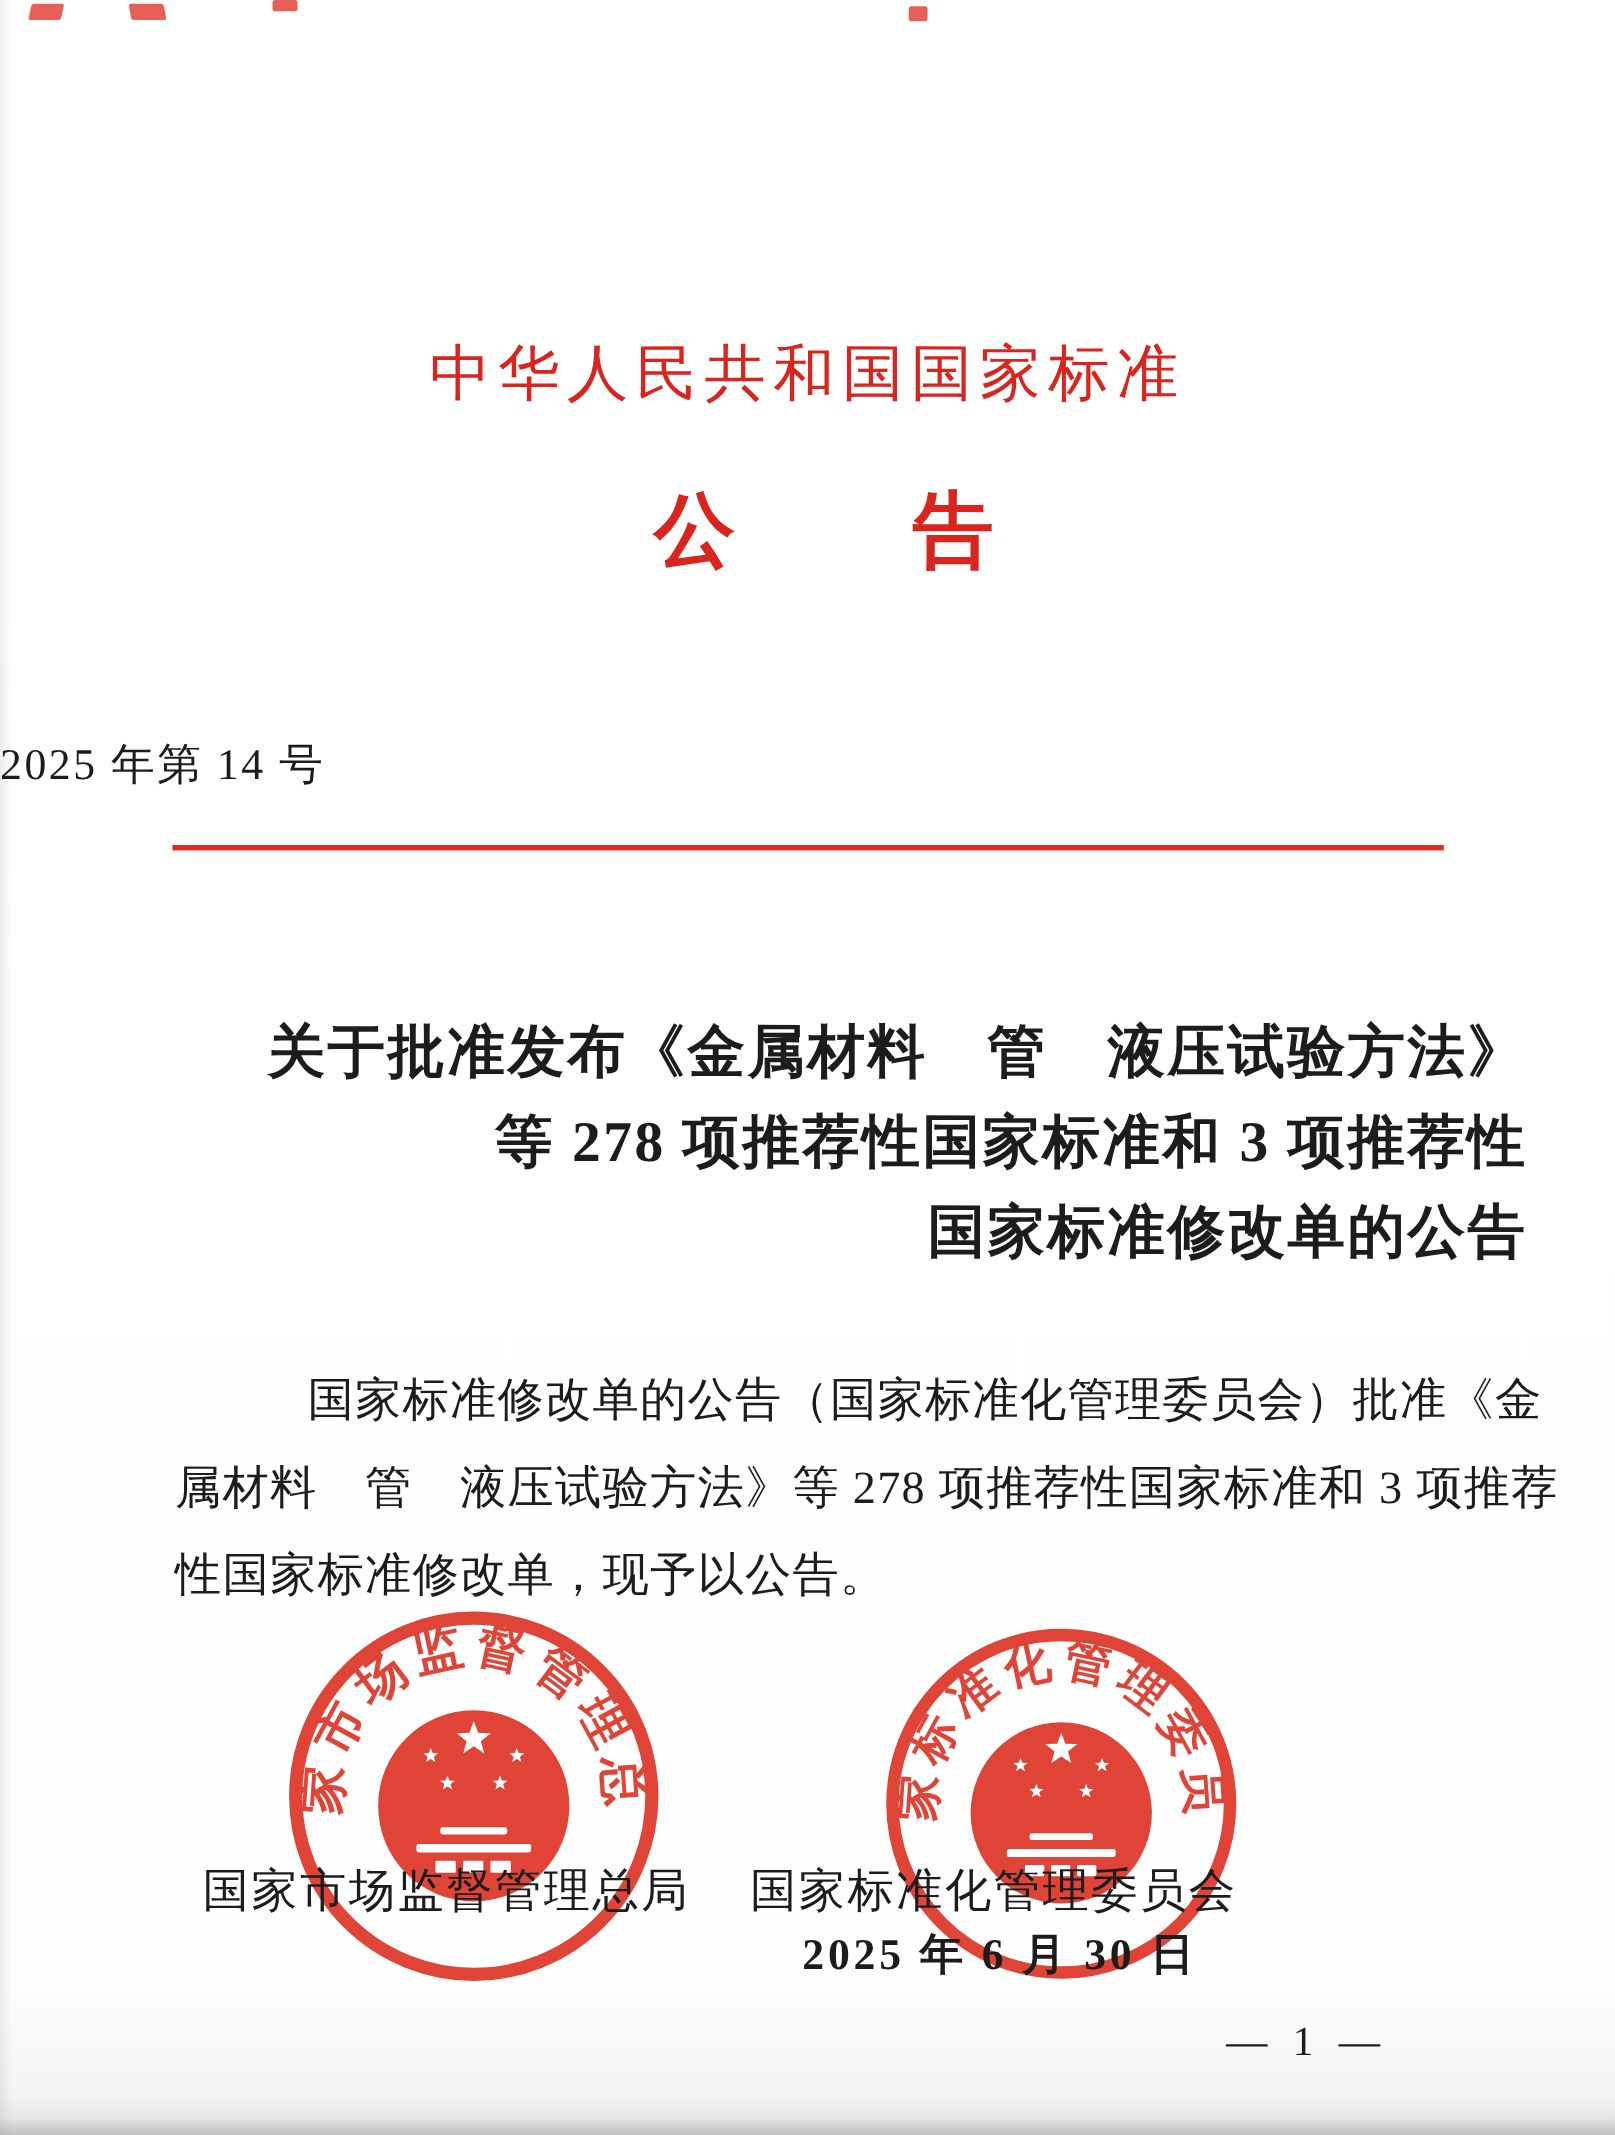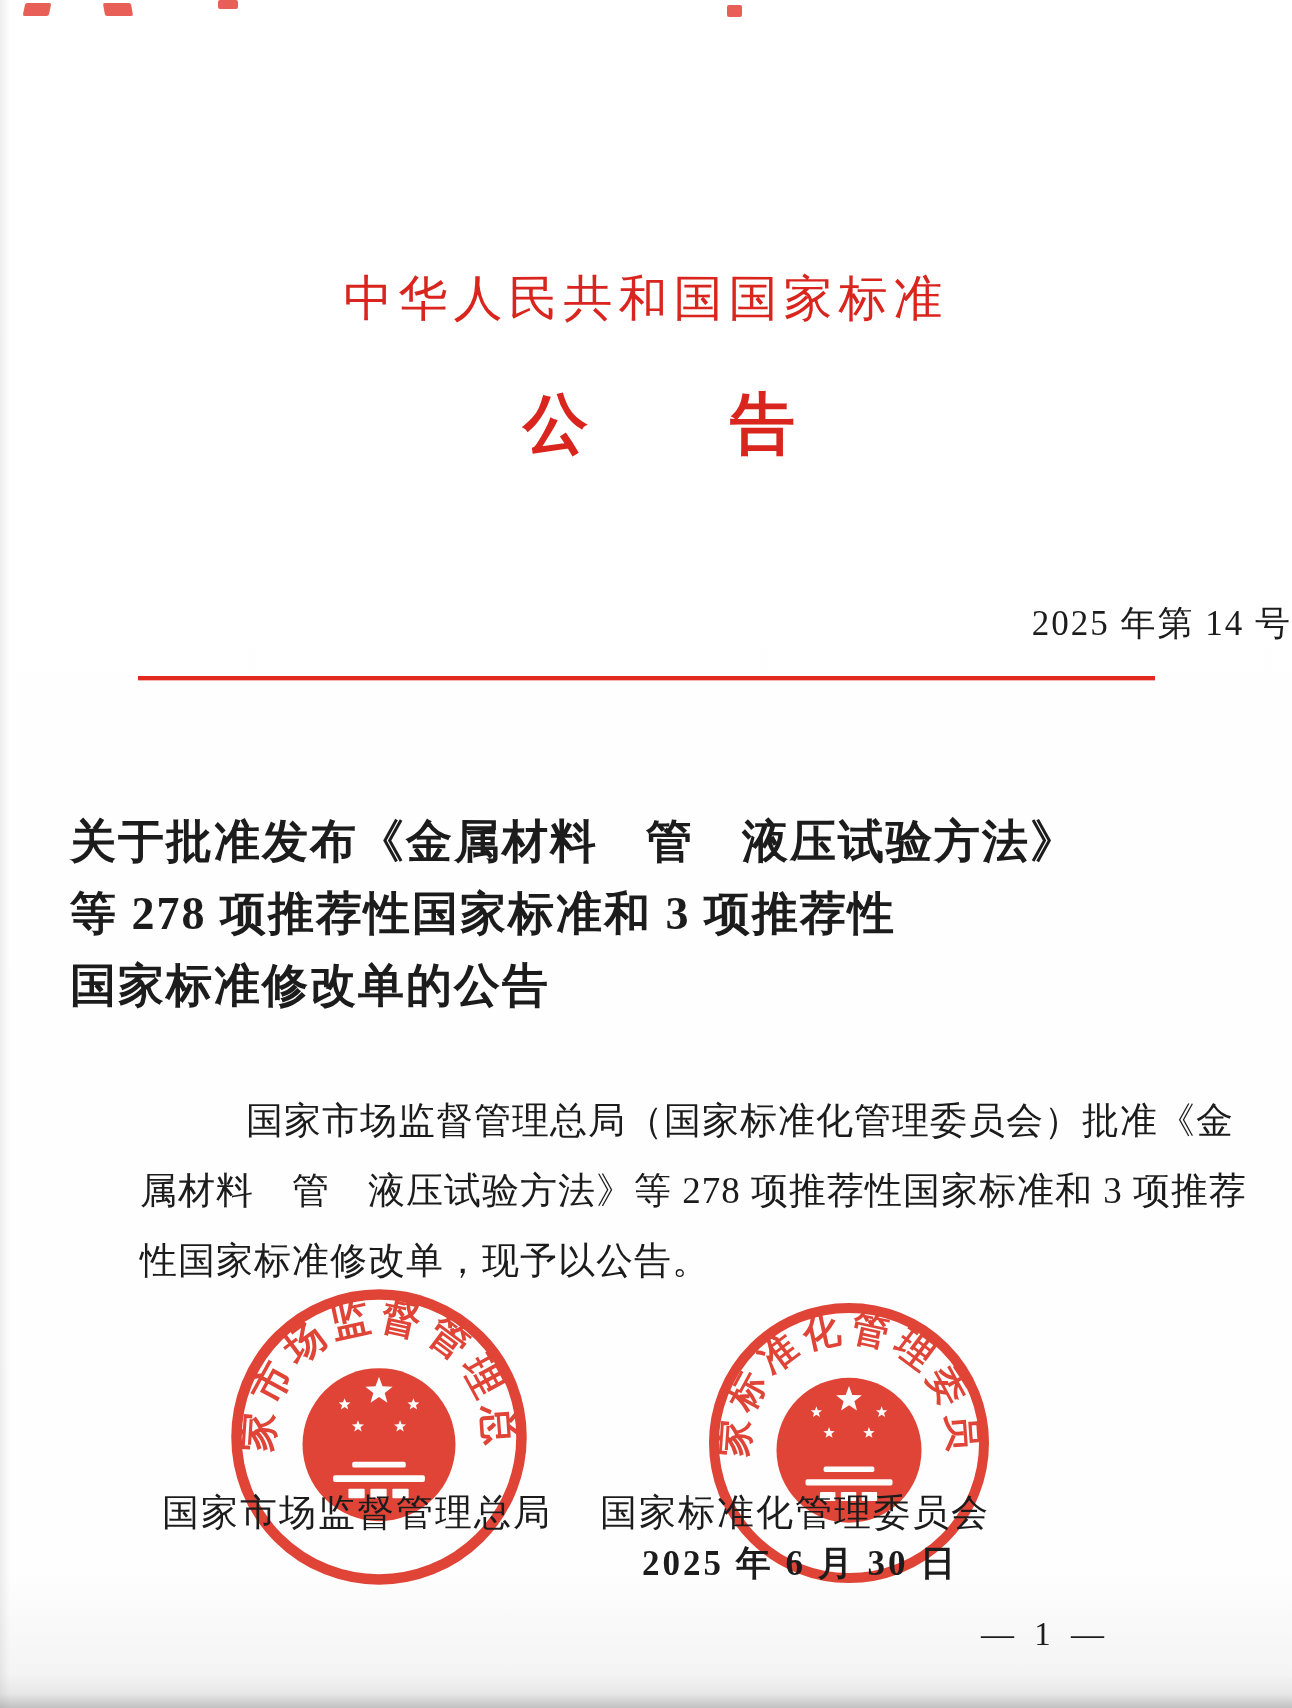--- a/index.html
+++ b/index.html
@@ -35,31 +35,31 @@
   }
   .masthead-sub{
     position:absolute;left:0;top:380px;width:100%;
     text-align:center;
     color:var(--masthead_red,#d9251d);
     font-size:65px;font-weight:700;letter-spacing:4px;
     white-space:pre;
     margin-left:15px;
   }
   .doc-number{
-    position:absolute;left:0;top:600px;width:100%;
-    text-align:right;font-size:35px;letter-spacing:2px;
+    position:absolute;left:0;top:588px;width:100%;
+    text-align:left;font-size:35px;letter-spacing:2px;
   }
   .red-rule{
     position:absolute;left:138px;top:676px;width:1017px;height:4px;
     background:var(--rule_red,#e02a20);
     box-shadow:0 1px 0 rgba(224,42,32,.35);
   }
   .heading{
     position:absolute;left:70px;top:806px;width:1152px;
-    text-align:left;font-size:46px;font-weight:700;
+    text-align:right;font-size:46px;font-weight:700;
     line-height:72px;letter-spacing:2px;
   }
   .body-text{
     position:absolute;left:140px;top:1086px;width:1015px;
     font-size:37px;line-height:70px;letter-spacing:1px;
     z-index:3;
   }
   .body-line{white-space:nowrap;}
   .body-line.indent{padding-left:106px;}
 
@@ -107,21 +107,21 @@
   <div class="doc-number">2025 年第 14 号</div>
   <div class="red-rule"></div>
 
   <div class="heading">
     <div>关于批准发布《金属材料　管　液压试验方法》</div>
     <div>等 278 项推荐性国家标准和 3 项推荐性</div>
     <div>国家标准修改单的公告</div>
   </div>
 
   <div class="body-text">
-    <div class="body-line indent">国家市场监督管理总局（国家标准化管理委员会）批准《金</div>
+    <div class="body-line indent">国家标准修改单的公告（国家标准化管理委员会）批准《金</div>
     <div class="body-line">属材料　管　液压试验方法》等 278 项推荐性国家标准和 3 项推荐</div>
     <div class="body-line">性国家标准修改单，现予以公告。</div>
   </div>
 
   <svg width="0" height="0" style="position:absolute" aria-hidden="true">
     <defs>
       <polygon id="star" points="0,-12 -2.94,-4.05 -11.41,-3.71 -4.76,1.55 -7.05,9.71 0,5 7.05,9.71 4.76,1.55 11.41,-3.71 2.94,-4.05"></polygon>
     </defs>
   </svg>
 

